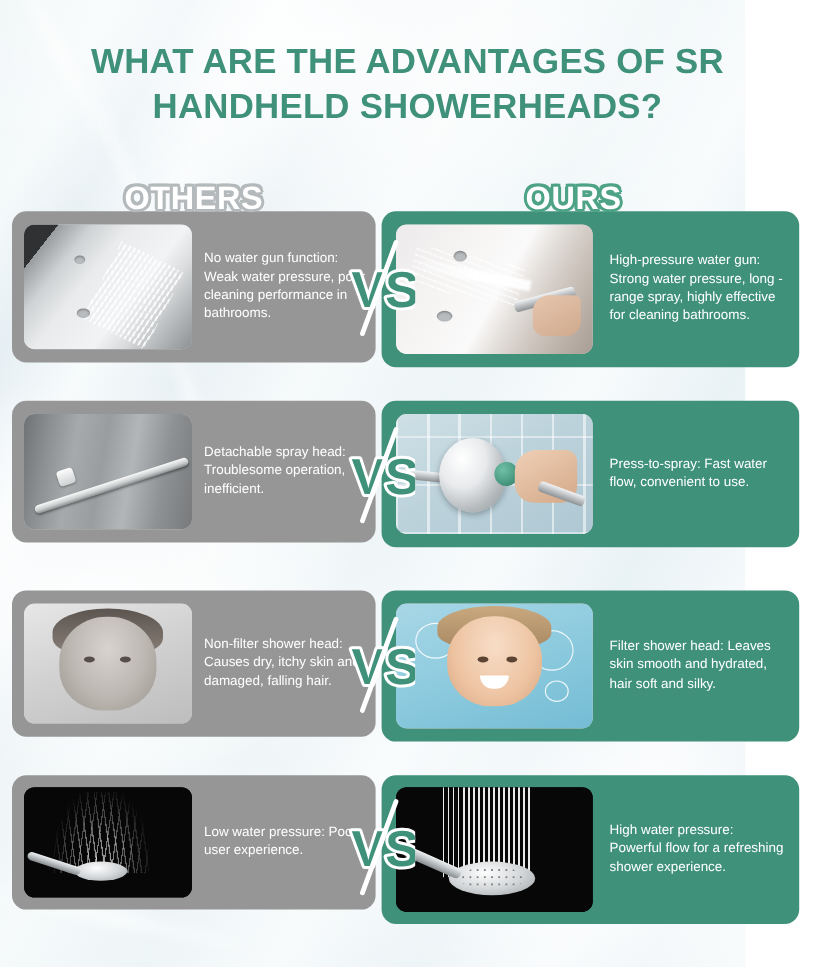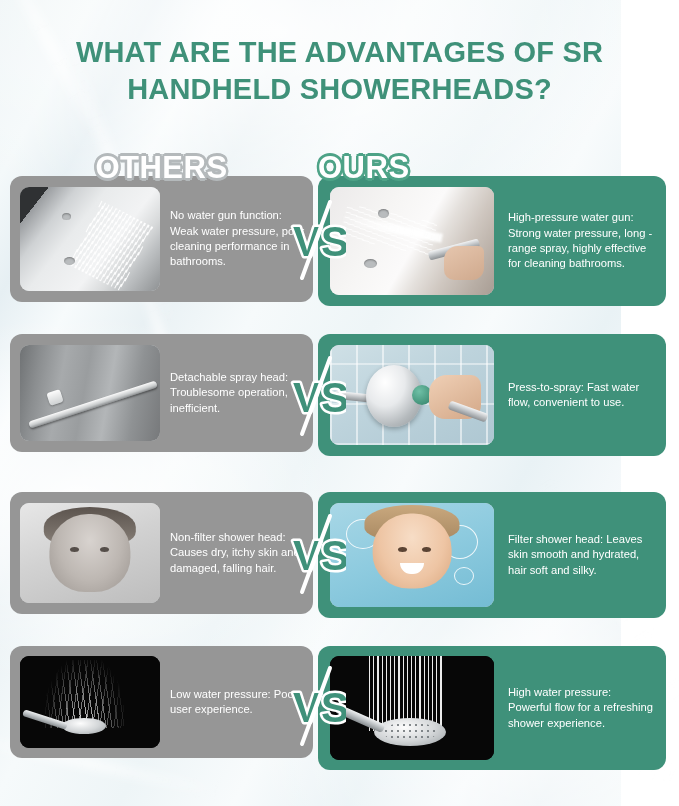--- a/index.html
+++ b/index.html
@@ -43,36 +43,36 @@
     text-align:center;
     font-size:29px; line-height:1.28;
     font-weight:bold;
     letter-spacing:0.2px;
     color:#3f9179;
   }
 
   
   .col-header {
     position:absolute;
-    font-size:31px;
+    font-size:27px;
     font-weight:bold;
     letter-spacing:0.5px;
     color:#ffffff;
     z-index:6;
   }
   #hdr-others {
     left:10px; top:150px; width:303px; text-align:center;
     text-shadow:
       -2px -2px 0 #b4b9bb,  2px -2px 0 #b4b9bb,
       -2px  2px 0 #b4b9bb,  2px  2px 0 #b4b9bb,
        0px -2.6px 0 #b4b9bb, 0px 2.6px 0 #b4b9bb,
       -2.6px 0 0 #b4b9bb,  2.6px 0 0 #b4b9bb;
   }
   #hdr-ours {
-    left:318px; top:150px; width:348px; 
+    left:304px; top:150px; width:348px; text-align:center;
     text-shadow:
       -2px -2px 0 #4ea387,  2px -2px 0 #4ea387,
       -2px  2px 0 #4ea387,  2px  2px 0 #4ea387,
        0px -2.6px 0 #4ea387, 0px 2.6px 0 #4ea387,
       -2.6px 0 0 #4ea387,  2.6px 0 0 #4ea387;
   }
 
   
   .row { position:absolute; left:0; width:679px; }
 

